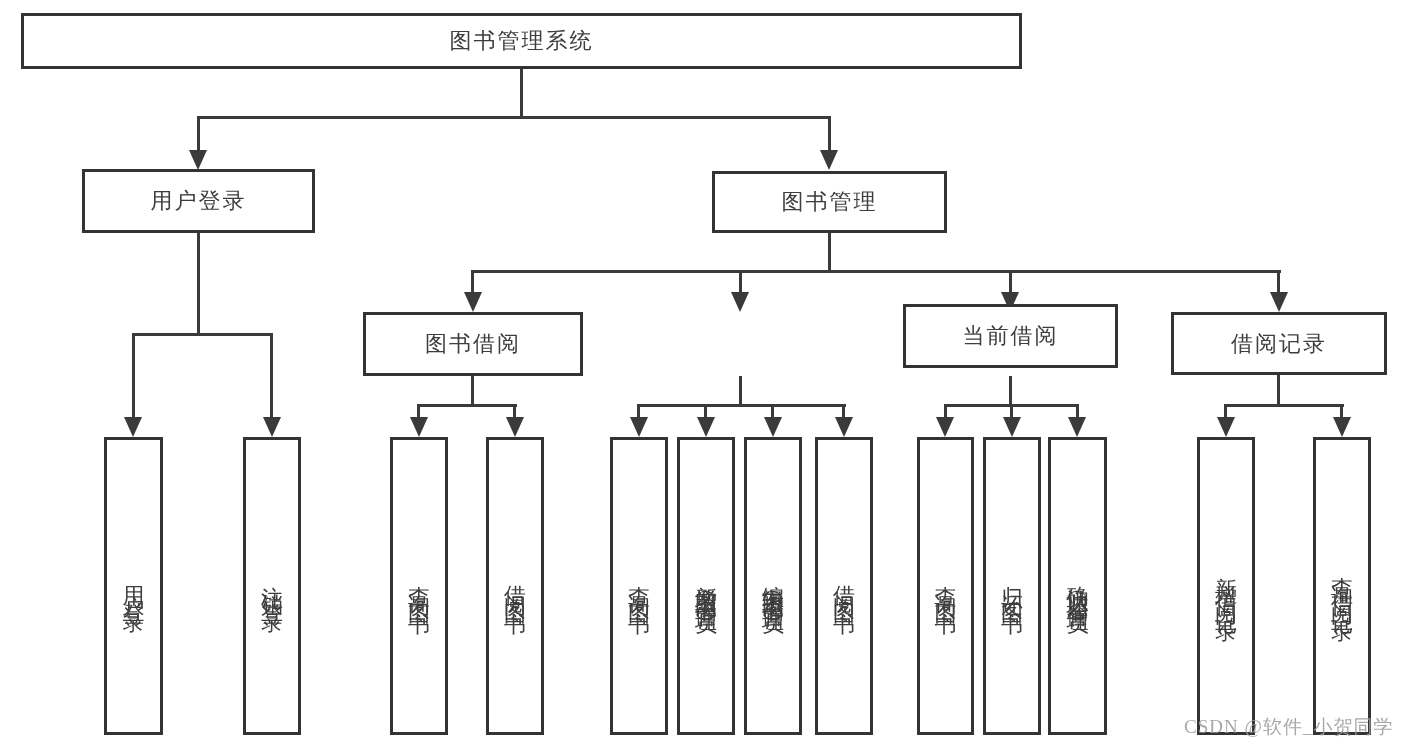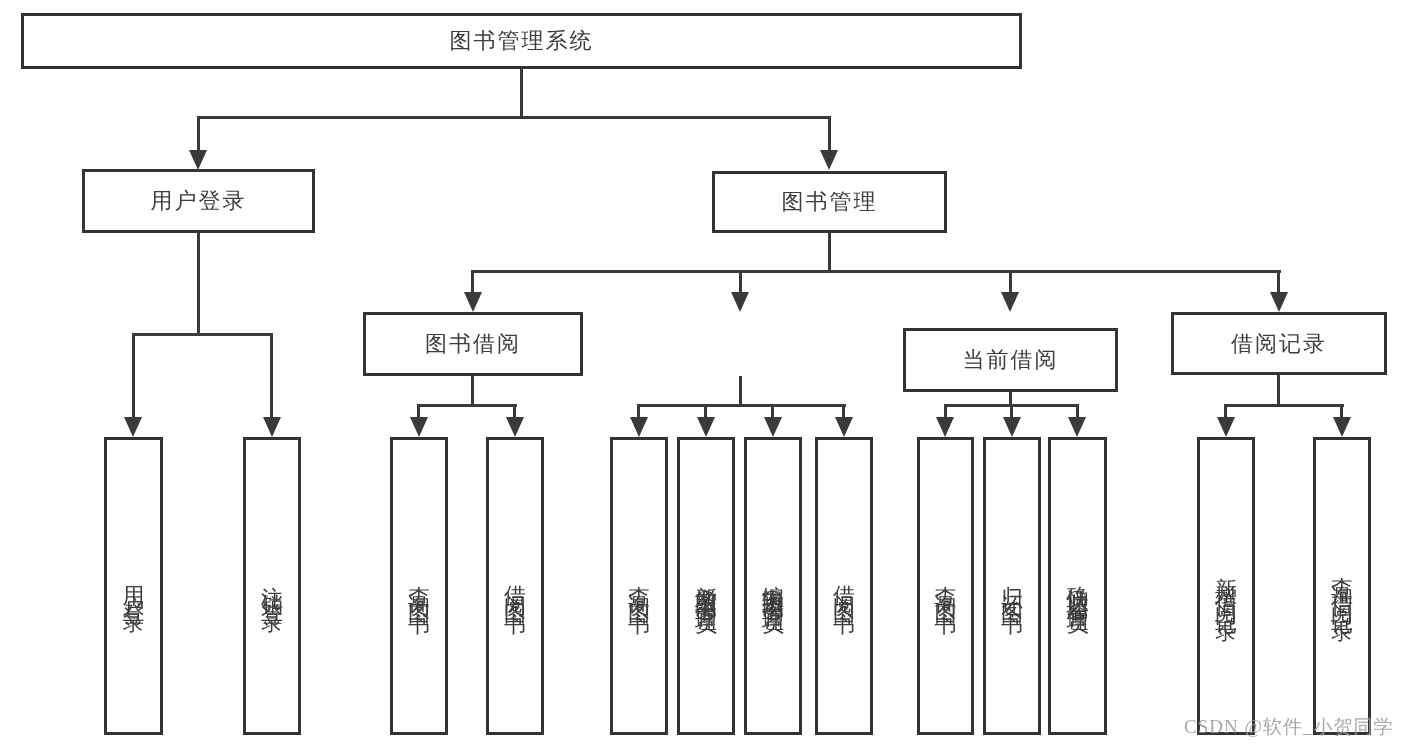--- a/index.html
+++ b/index.html
@@ -117,21 +117,21 @@
   <div class="node hnode" style="left:82px;top:169px;width:233px;height:64px">
     <span>用户登录</span>
   </div>
   <div class="node hnode" style="left:712px;top:171px;width:235px;height:62px">
     <span>图书管理</span>
   </div>
 
   <div class="node hnode" style="left:363px;top:312px;width:220px;height:64px">
     <span>图书借阅</span>
   </div>
-  <div class="node hnode" style="left:903px;top:328px;width:215px;height:64px">
+  <div class="node hnode" style="left:903px;top:304px;width:215px;height:64px">
     <span>当前借阅</span>
   </div>
   <div class="node hnode" style="left:1171px;top:312px;width:216px;height:63px">
     <span>借阅记录</span>
   </div>
 
   <div class="node vnode" style="left:104px;top:437px;width:59px;height:298px">
     <span class="vtext">用户登录</span>
   </div>
   <div class="node vnode" style="left:243px;top:437px;width:58px;height:298px">

